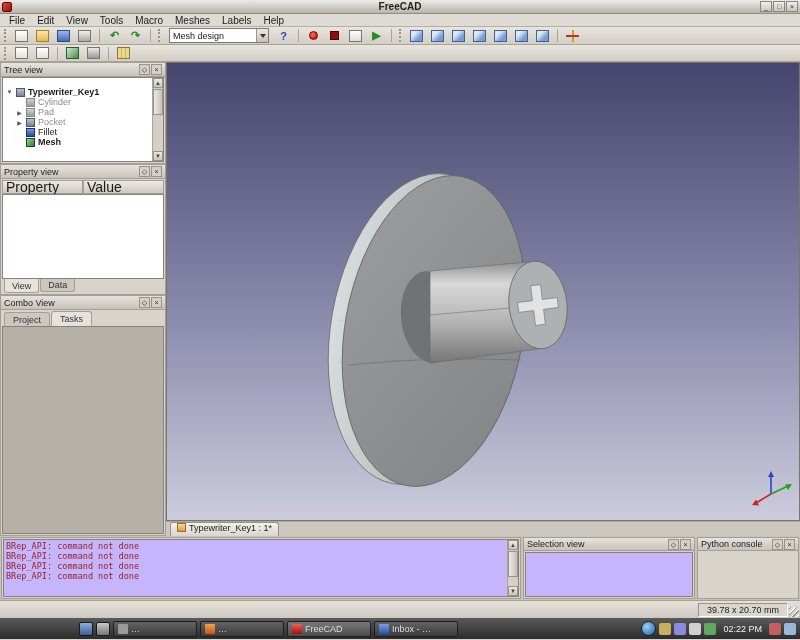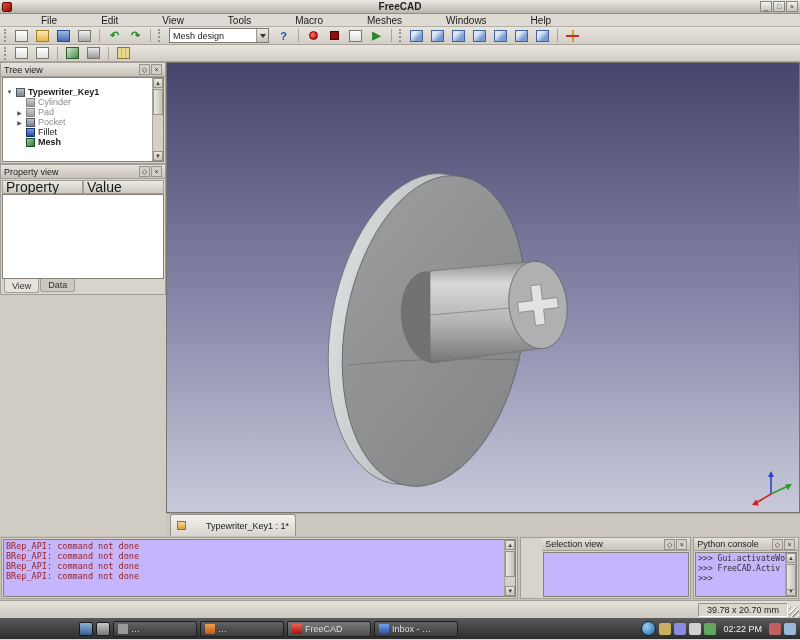--- a/index.html
+++ b/index.html
@@ -9,21 +9,21 @@
   
   .titlebar { height:14px; background:linear-gradient(#eceae5,#b9b5ac); border-bottom:1px solid #918d84;
               display:flex; align-items:center; position:relative; padding:0 2px; }
   .win-icon { width:10px; height:10px; background:linear-gradient(135deg,#e05030,#901010); border:1px solid #600; border-radius:2px; }
   .win-title { position:absolute; left:0; right:0; text-align:center; font-size:10px; font-weight:bold; color:#222; }
   .win-controls { margin-left:auto; display:flex; gap:1px; z-index:2; }
   .win-btn { width:12px; height:11px; background:linear-gradient(#f2f0ec,#c9c5bd); border:1px solid #8a867e;
              font-size:7px; line-height:9px; text-align:center; color:#333; }
 
   .menubar { height:13px; background:#dedbd4; border-bottom:1px solid #b3afa6; display:flex; align-items:center; padding-left:3px; }
-  .menu-item { padding:0 6px; font-size:10px; height:13px; line-height:13px;margin-left:32px; }
+  .menu-item { padding:0 6px; font-size:10px; height:13px; line-height:13px; }
 
   .toolbar { display:flex; align-items:center; background:linear-gradient(#e8e5de,#d2cec6); border-bottom:1px solid #a8a49c; padding:0 2px; gap:2px; }
   .tb1 { height:18px; } .tb2 { height:17px; }
   .grip { width:4px; height:13px; border-left:2px dotted #97938a; margin:0 2px; }
   .sep  { width:1px; height:13px; background:#a8a49c; margin:0 3px; }
   .tbtn { width:19px; height:16px; display:flex; align-items:center; justify-content:center; border:1px solid transparent; }
   .ic { width:13px; height:12px; border:1px solid #7a766e; }
   .i-page   { background:linear-gradient(#ffffff,#e2e0da); }
   .i-folder { background:linear-gradient(#ffe9a8,#e2b84e); border-color:#a08030; }
   .i-save   { background:linear-gradient(#9db8e8,#4a6ab8); border-color:#2a4a8a; }
@@ -93,28 +93,28 @@
   .combo-tabs { height:16px; display:flex; align-items:flex-end; padding-left:3px; gap:1px; flex:none; }
   .ntab { height:14px; padding:0 8px; font-size:9px; background:#ccc8c0; border:1px solid #a39f97; border-bottom:none;
           border-radius:3px 3px 0 0; display:flex; align-items:center; color:#333; }
   .ntab.active { background:#e6e3dc; height:15px; }
   .combo-body { flex:1; margin:0 1px 1px 1px; background:#b5b1a9; border:1px solid #87837b; }
 
   .viewport-wrap { flex:1; display:flex; flex-direction:column; }
   .viewport { height:459px; position:relative; border:1px solid #7a766e; overflow:hidden; }
   .viewport svg { position:absolute; inset:0; }
   .mdi-bar { flex:1; background:#ccc8c0; border-top:1px solid #aaa69e; display:flex; align-items:flex-end; padding-left:4px; }
-  .mdi-tab { height:22px; background:linear-gradient(#f4f2ee,#d8d5ce); border:1px solid #97938a; border-bottom:none;
-             border-radius:3px 3px 0 0; display:flex; align-items:center; gap:20px; font-size:9px; padding:0 6px; }
+  .mdi-tab { height:14px; background:linear-gradient(#f4f2ee,#d8d5ce); border:1px solid #97938a; border-bottom:none;
+             border-radius:3px 3px 0 0; display:flex; gap:3px; font-size:9px; padding:0 6px; }
   .mdi-ico { width:9px; height:9px; background:linear-gradient(#f8d8a0,#e09a3a); border:1px solid #9a7020; }
 
   
   .docks { height:64px; display:flex; gap:2px; background:#c7c3bb; padding:1px; }
   .dock { background:#d8d4cc; border:1px solid #a39f97; display:flex; flex-direction:column; }
-  .d-report { width:520px; } .d-select { width:172px;padding-left:21px; } .d-python { flex:1; }
+  .d-report { width:520px; } .d-select { width:172px; } .d-python { flex:1; }
   .dock-title { height:13px; background:linear-gradient(#e6e3dc,#c7c3bb); border-bottom:1px solid #a39f97;
                 display:flex; align-items:center; padding:0 3px; flex:none; }
   .dock-title span:first-child { flex:1; font-size:9px; white-space:nowrap; overflow:hidden; }
   .dock-body { flex:1; margin:1px; background:#c4b5fd; border:1px solid #87837b; display:flex; overflow:hidden; }
   .lines { flex:1; padding:1px 0 0 2px; }
   .rline { font:8.5px "DejaVu Sans Mono", monospace; color:#9b1c1c; height:10px; line-height:10px; white-space:nowrap; }
   .pline { font:8px "DejaVu Sans Mono", monospace; color:#303030; height:10px; line-height:10px; white-space:nowrap; }
 
   
   .statusbar { height:18px; background:linear-gradient(#e4e1da,#cdc9c1); border-top:1px solid #a39f97;
@@ -153,21 +153,21 @@
   </div>
 </div>
 
 <div class="menubar">
   <div class="menu-item">File</div>
   <div class="menu-item">Edit</div>
   <div class="menu-item">View</div>
   <div class="menu-item">Tools</div>
   <div class="menu-item">Macro</div>
   <div class="menu-item">Meshes</div>
-  <div class="menu-item">Windows</div>
+  <div class="menu-item">Labels</div>
   <div class="menu-item">Help</div>
 </div>
 
 <div class="toolbar tb1">
   <div class="grip"></div>
   <div class="tbtn">
       <div class="ic i-page"></div>
     </div>
   <div class="tbtn">
       <div class="ic i-folder"></div>
@@ -319,20 +319,32 @@
         <div class="prop-col">Property</div>
         <div class="prop-col">Value</div>
       </div>
       <div class="prop-body"></div>
       <div class="prop-tabs">
         <div class="stab active">View</div>
         <div class="stab">Data</div>
       </div>
     </div>
 
+    <div class="panel p-combo">
+      <div class="panel-titlebar">
+        <span class="panel-title">Combo View</span>
+        <span class="panel-btn">◇</span>
+        <span class="panel-btn">×</span>
+      </div>
+      <div class="combo-tabs">
+        <div class="ntab">Project</div>
+        <div class="ntab active">Tasks</div>
+      </div>
+      <div class="combo-body"></div>
+    </div>
   </div>
 
   <div class="viewport-wrap">
     <div class="viewport">
       <svg viewBox="0 0 634 459" width="634" height="459">
         <defs>
           <linearGradient id="bg" x1="0" y1="0" x2="0" y2="1">
             <stop offset="0" stop-color="#45456d"></stop>
             <stop offset="0.55" stop-color="#8a8aac"></stop>
             <stop offset="1" stop-color="#cdcdde"></stop>
@@ -419,34 +431,20 @@
     </div>
     <div class="dock-body"></div>
   </div>
 
   <div class="dock d-python">
     <div class="dock-title">
       <span>Python console</span>
       <span class="panel-btn">◇</span>
       <span class="panel-btn">×</span>
     </div>
-    <div class="dock-body">
-      <div class="lines">
-        <div class="pline">&gt;&gt;&gt; Gui.activateWo</div>
-        <div class="pline">&gt;&gt;&gt; FreeCAD.Activ</div>
-        <div class="pline">&gt;&gt;&gt;</div>
-      </div>
-      <div class="vscroll">
-        <div class="vs-btn">▲</div>
-        <div class="vs-track">
-            <div class="vs-thumb"></div>
-          </div>
-        <div class="vs-btn">▼</div>
-      </div>
-    </div>
   </div>
 </div>
 
 <div class="statusbar">
   <span class="status-cell">39.78 x 20.70 mm</span>
   <span class="size-grip"></span>
 </div>
 
 <div class="taskbar">
   <div style="width:72px"></div>

